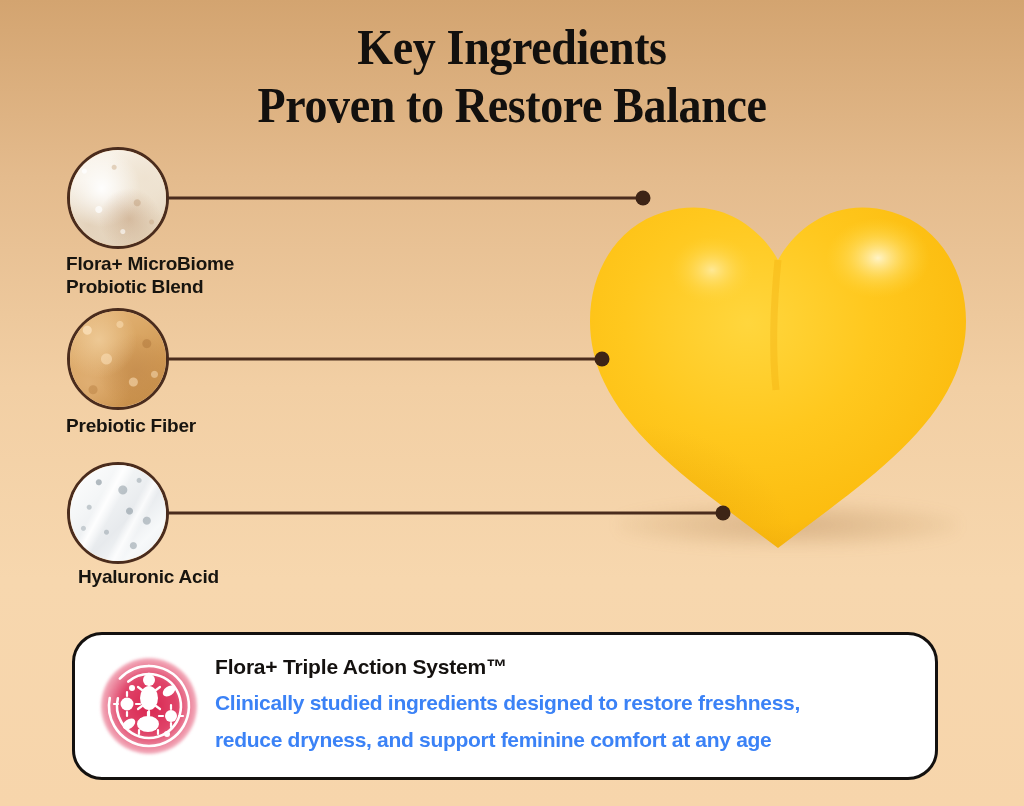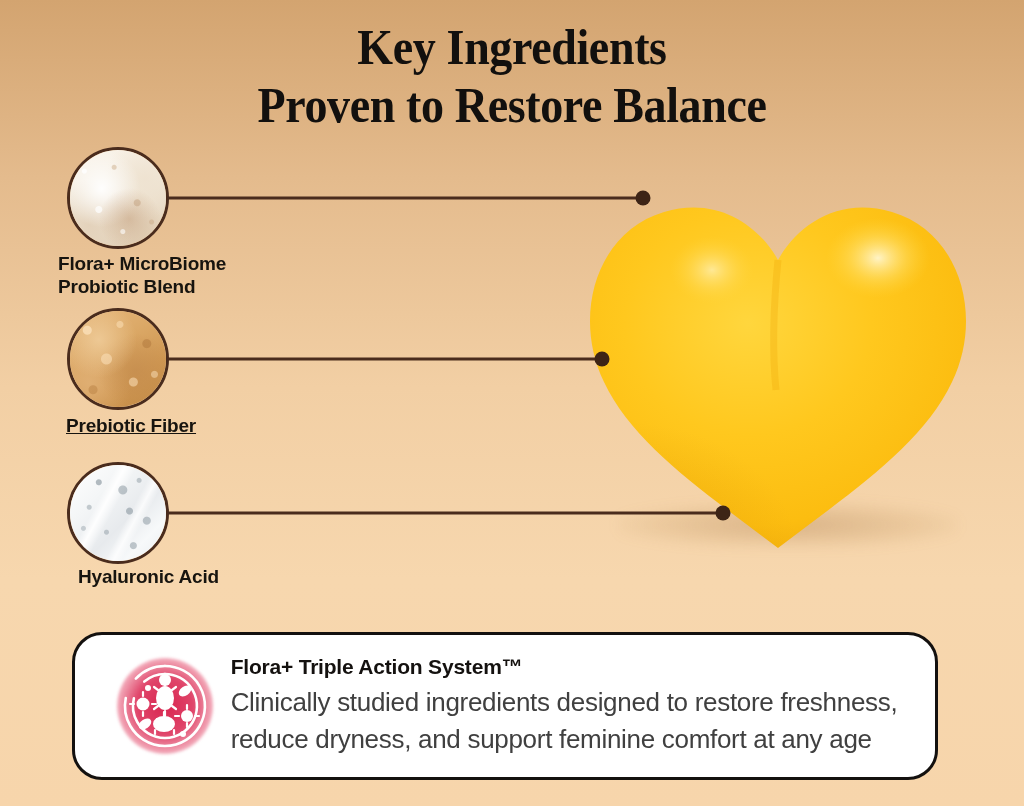--- a/index.html
+++ b/index.html
@@ -109,36 +109,36 @@
       radial-gradient(circle at 80% 58%, rgba(120,135,145,.45) 0 3.5px, transparent 4.5px),
       radial-gradient(circle at 38% 70%, rgba(120,135,145,.4) 0 2px, transparent 3px),
       radial-gradient(circle at 66% 84%, rgba(120,135,145,.45) 0 3px, transparent 4px),
       radial-gradient(circle at 14% 66%, rgba(120,135,145,.35) 0 2px, transparent 3px);
   }
 
   
   .card {
     position:absolute; left:72px; top:632px; width:866px; height:148px;
     background:#fff; border:3px solid #14110f; border-radius:30px;
-    display:flex; align-items:center; padding:5px 22px;justify-content:center;
+    display:flex; align-items:center; padding:5px 22px;
   }
   .badge { position:relative; width:104px; height:104px; flex:0 0 104px; }
   .badge .glow {
     position:absolute; left:4px; top:4px; width:96px; height:96px; border-radius:50%;
     background:radial-gradient(circle at 50% 50%, #d8254f 0%, #e0456a 42%, rgba(230,90,120,.55) 68%, rgba(235,130,155,0) 84%);
     filter:blur(1.5px);
   }
   .badge svg { position:absolute; left:4px; top:4px; }
   .card-text { margin-left:14px; }
   .card-title {
     font-size:21px; font-weight:700; color:#14110f;
     letter-spacing:-0.2px; margin-bottom:5px;
   }
   .card-body {
-    font-size:26px; font-weight:400; color:#404040;
+    font-size:21px; font-weight:700; color:#3b82f6;
     line-height:37px; letter-spacing:-0.3px; white-space:pre-line;
   }
 </style>
 </head>
 <body>
 
 <h1 class="headline">
   <span>Key Ingredients</span>
   <span class="l2">Proven to Restore Balance</span>
 </h1>
@@ -199,29 +199,29 @@
   <line x1="168" y1="359" x2="599" y2="359" stroke="#4a2c1d" stroke-width="3"></line>
   <circle cx="602" cy="359" r="7.5" fill="#3d2416"></circle>
   <line x1="168" y1="513" x2="720" y2="513" stroke="#4a2c1d" stroke-width="3"></line>
   <circle cx="723" cy="513" r="7.5" fill="#3d2416"></circle>
 </svg>
 
 <div class="ing">
   <div class="swatch" style="left:67px; top:147px;">
     <div class="tex tex-powder-white"></div>
   </div>
-  <div class="ing-label" style="left:58px; top:253px; width:300px;">Flora+ MicroBiome
+  <div class="ing-label" style="left:66px; top:253px; width:300px;">Flora+ MicroBiome
 Probiotic Blend</div>
 </div>
 
 <div class="ing">
   <div class="swatch" style="left:67px; top:308px;">
     <div class="tex tex-powder-tan"></div>
   </div>
-  <div class="ing-label" style="left:66px; top:415px; width:300px;text-decoration:underline;">Prebiotic Fiber</div>
+  <div class="ing-label" style="left:66px; top:415px; width:300px;">Prebiotic Fiber</div>
 </div>
 
 <div class="ing">
   <div class="swatch" style="left:67px; top:462px;">
     <div class="tex tex-gel"></div>
   </div>
   <div class="ing-label" style="left:78px; top:566px; width:300px;">Hyaluronic Acid</div>
 </div>
 
 <div class="card">

